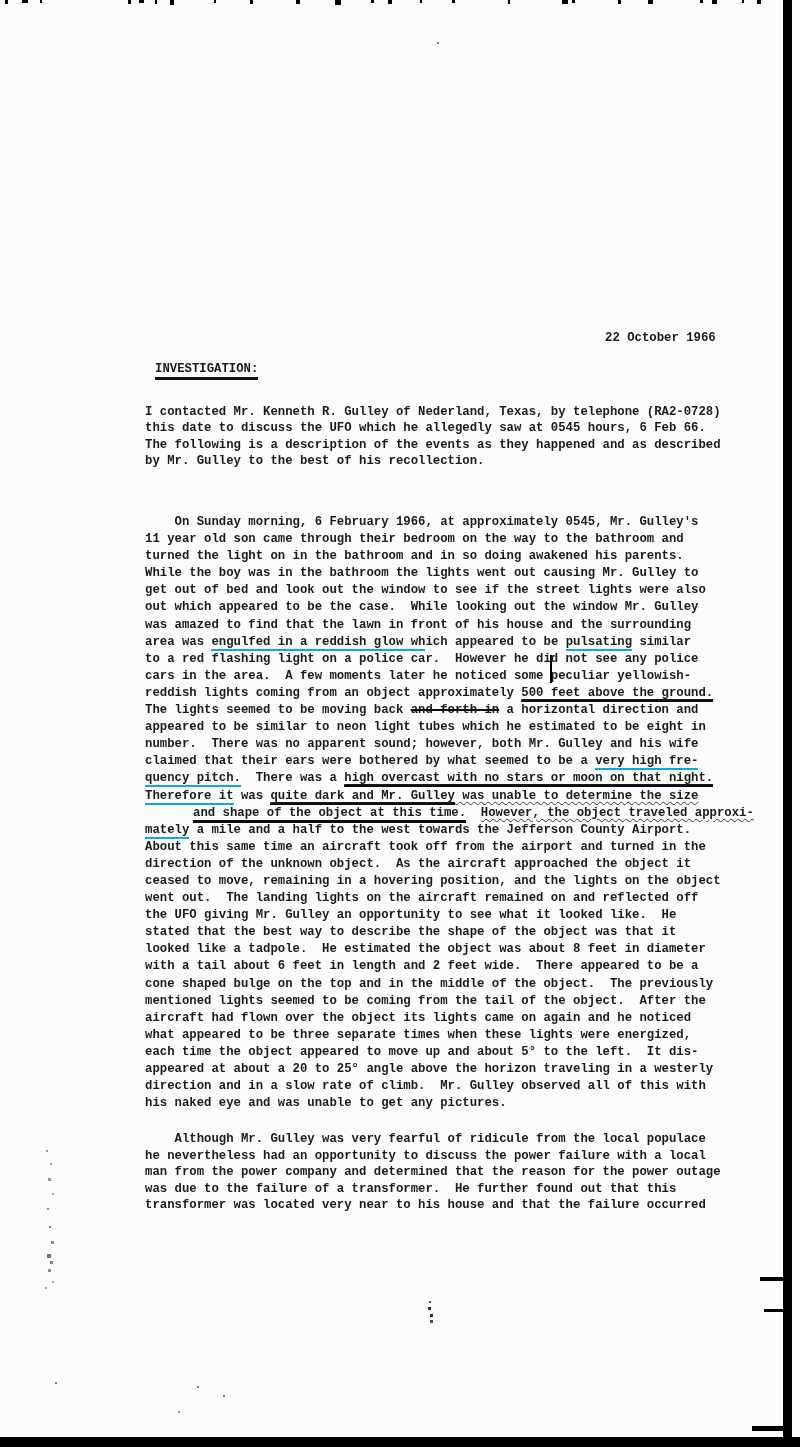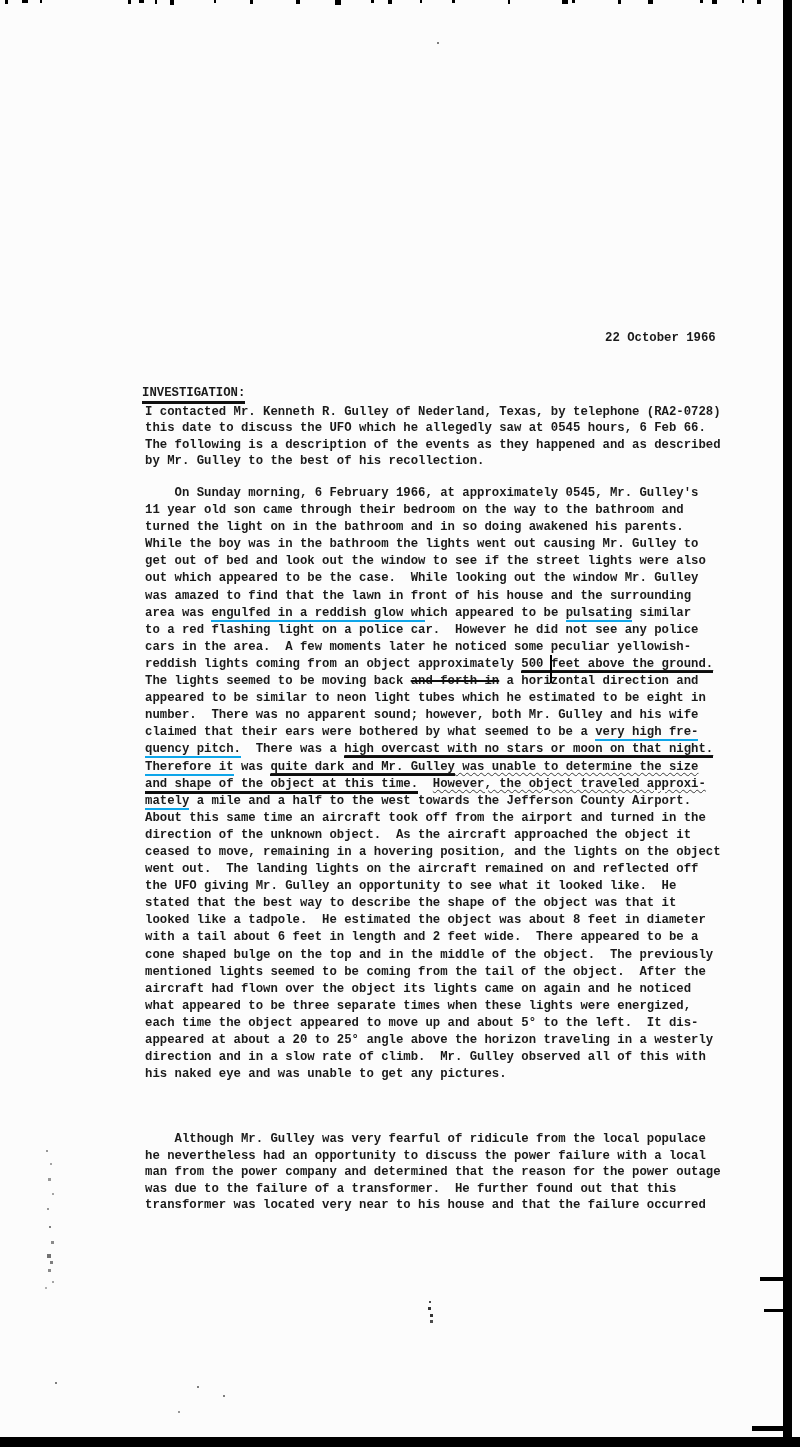--- a/index.html
+++ b/index.html
@@ -2,31 +2,31 @@
 <html><head>
 <meta charset="utf-8">
 <style>
   html,body{margin:0;padding:0;background:#ffffff;}
   #page{
     position:relative;width:800px;height:1447px;background:#fcfcfc;overflow:hidden;
     font-family:"Liberation Mono","DejaVu Sans Mono",monospace;
     font-weight:700;color:#1a1a1a;font-size:12.3px;
   }
   .date{position:absolute;left:605px;top:331px;white-space:pre;}
-  .heading{position:absolute;left:142px;top:362px;white-space:pre;margin-top:24px;}
+  .heading{position:absolute;left:155px;top:362px;white-space:pre;}
   .heading-text{border-bottom:3px solid #111;padding-bottom:1px;}
   .para{position:absolute;left:145px;white-space:pre;}
   .para[data-para="0"]{top:404px;line-height:16.3px;}
-  .para[data-para="1"]{top:485px;line-height:17.1px;}
+  .para[data-para="1"]{top:514px;line-height:17.1px;}
   .para[data-para="2"]{top:1097px;line-height:16.6px;margin-top:34px;}
   .line{white-space:pre;}
   
   .s-p{}
   .s-u{border-bottom:2px solid #0ea5e9;}
-  .s-uh{border-bottom:3px solid #0e0e0e;}
+  .s-uh{border-bottom:3px solid #0e0e0e;margin-left:48px;}
   .s-uhw{border-bottom:2.5px solid #0e0e0e;
          text-decoration-line:underline;text-decoration-style:wavy;
          text-decoration-color:#222;text-decoration-thickness:1.5px;text-underline-offset:3px;text-decoration:underline;}
   .s-uwl{text-decoration-line:underline;text-decoration-style:wavy;
          text-decoration-color:#3a3a3a;text-decoration-thickness:1px;text-underline-offset:2px;}
   .s-st{text-decoration-line:line-through;text-decoration-color:#0e0e0e;text-decoration-thickness:2px;}
   .artifact{position:absolute;background:#000;}
 </style>
 </head>
 <body>

